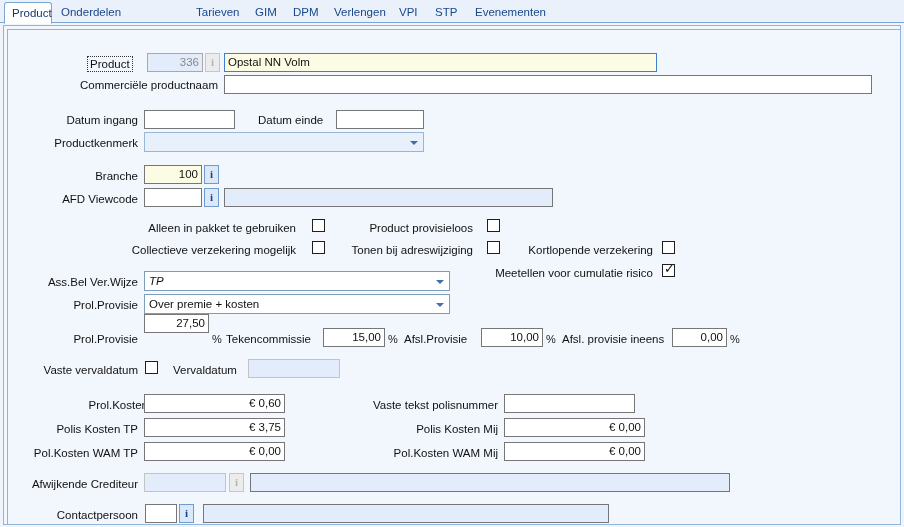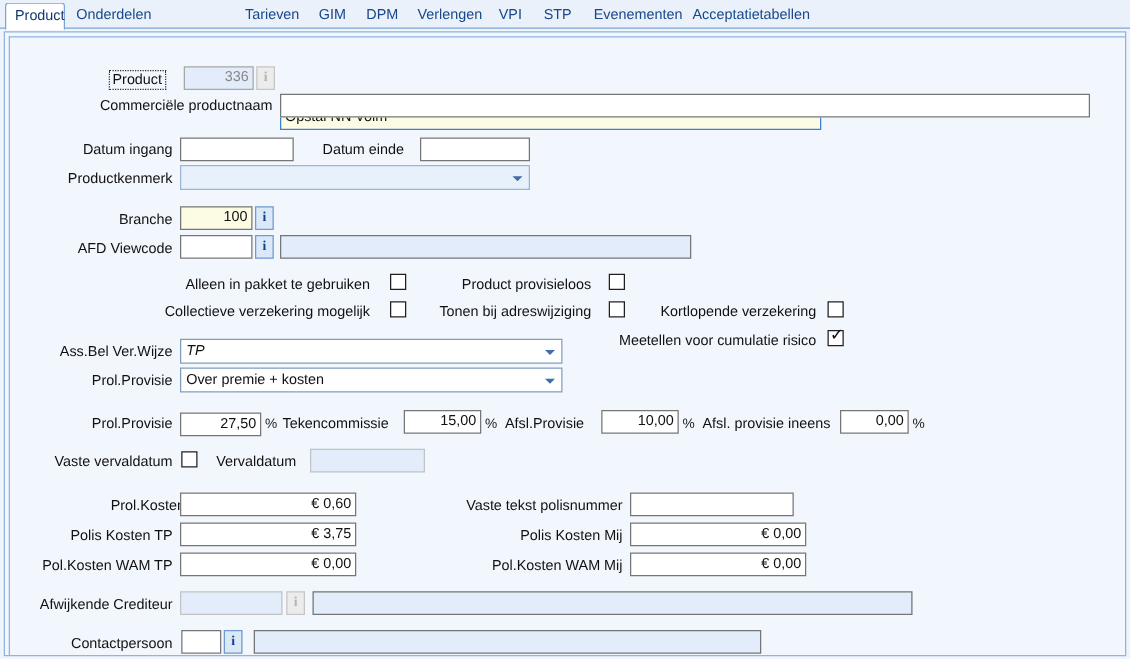--- a/index.html
+++ b/index.html
@@ -182,30 +182,29 @@
   <div class="tab active" style="left:4px;width:48px;"><span>Product</span></div>
   <div class="tab" style="left:54px;"><span>Onderdelen</span></div>
   <div class="tab" style="left:106px;margin-top:24px;"><span>Beperkingen</span></div>
   <div class="tab" style="left:189px;"><span>Tarieven</span></div>
   <div class="tab" style="left:248px;"><span>GIM</span></div>
   <div class="tab" style="left:286px;"><span>DPM</span></div>
   <div class="tab" style="left:327px;"><span>Verlengen</span></div>
   <div class="tab" style="left:392px;"><span>VPI</span></div>
   <div class="tab" style="left:428px;"><span>STP</span></div>
   <div class="tab" style="left:468px;"><span>Evenementen</span></div>
-  <div class="tab" style="left:547px;"><span>Acceptatietabellen</span></div>
 </div>
 
 <div id="panel">
 <div id="panel-inner">
 
   <div class="lbl dotted" style="left:79px; top:26px;">Product</div>
   <div class="fld ro num" style="left:139px; top:23px; width:56px;">336</div>
   <div class="ibtn disab" style="left:197px; top:23px;">i</div>
-  <div class="fld focus" style="left:216px; top:23px; width:433px;margin-top:32px;">Opstal NN Volm</div>
+  <div class="fld focus" style="left:216px; top:23px; width:433px;">Opstal NN Volm</div>
 
   <div class="lbl r" style="left:20px; top:48px; width:190px;">Commerciële productnaam</div>
   <div class="fld" style="left:216px; top:45px; width:648px;"></div>
 
   <div class="lbl r" style="left:20px; top:83px; width:110px;">Datum ingang</div>
   <div class="fld" style="left:136px; top:80px; width:91px;"></div>
   <div class="lbl" style="left:250px; top:83px;">Datum einde</div>
   <div class="fld" style="left:328px; top:80px; width:88px;"></div>
 
   <div class="lbl r" style="left:20px; top:106px; width:110px;">Productkenmerk</div>
@@ -249,21 +248,21 @@
     <span class="arrow"></span>
   </div>
 
   <div class="lbl r" style="left:10px; top:268px; width:120px;">Prol.Provisie</div>
   <div class="combo" style="left:136px; top:264px; width:306px;">
     <span>Over premie + kosten</span>
     <span class="arrow"></span>
   </div>
 
   <div class="lbl r" style="left:10px; top:302px; width:120px;">Prol.Provisie</div>
-  <div class="fld num" style="left:136px; top:300px; width:65px;">27,50</div>
+  <div class="fld num" style="left:136px; top:284px; width:65px;">27,50</div>
   <div class="pct" style="left:204px; top:302px;">%</div>
 
   <div class="lbl" style="left:218px; top:302px;">Tekencommissie</div>
   <div class="fld num" style="left:315px; top:298px; width:62px;">15,00</div>
   <div class="pct" style="left:380px; top:302px;">%</div>
 
   <div class="lbl" style="left:396px; top:302px;">Afsl.Provisie</div>
   <div class="fld num" style="left:473px; top:298px; width:62px;">10,00</div>
   <div class="pct" style="left:538px; top:302px;">%</div>
 

